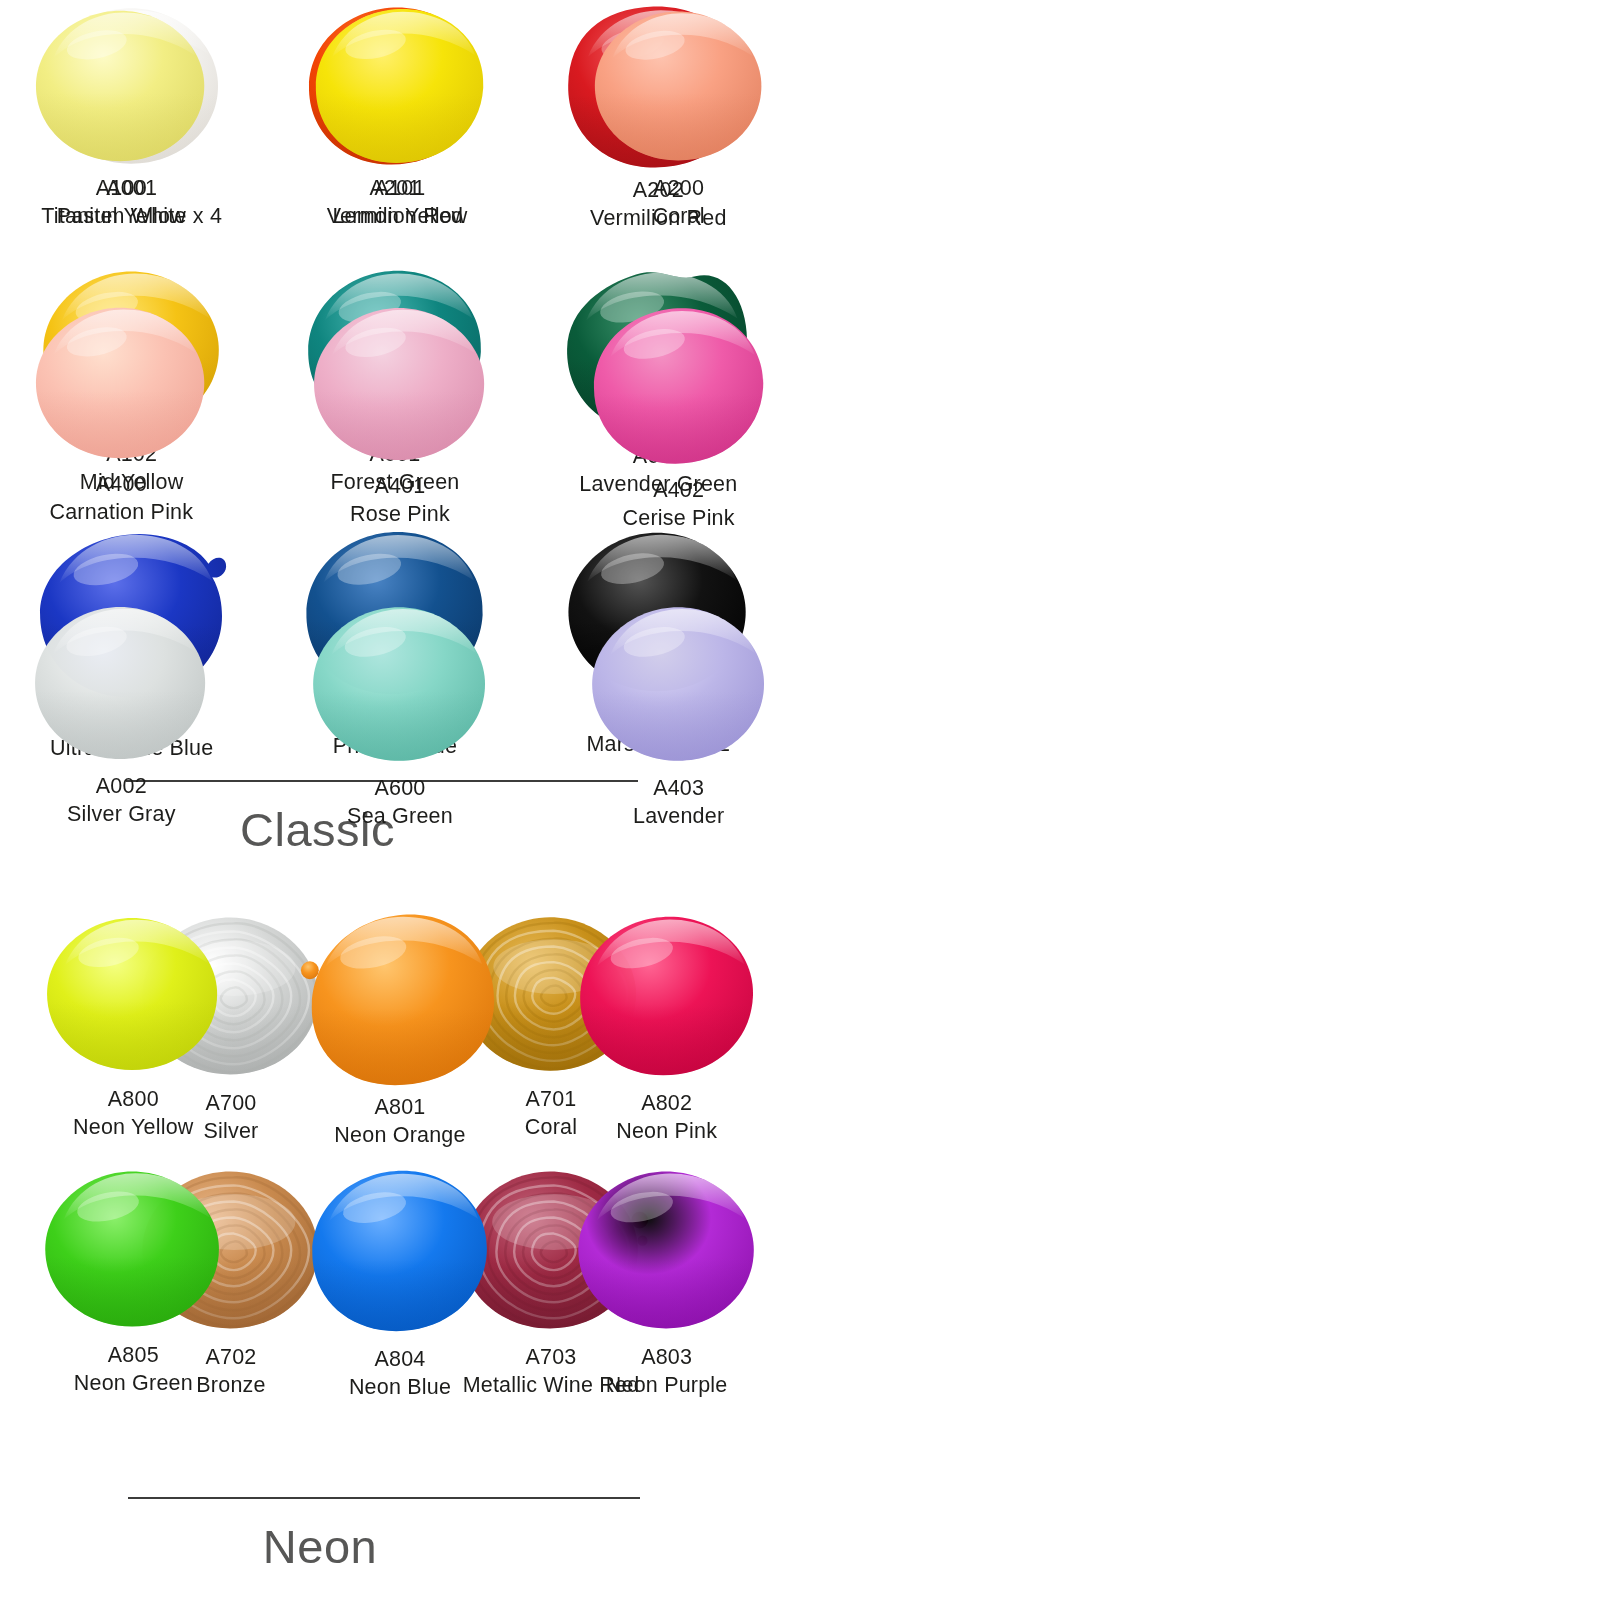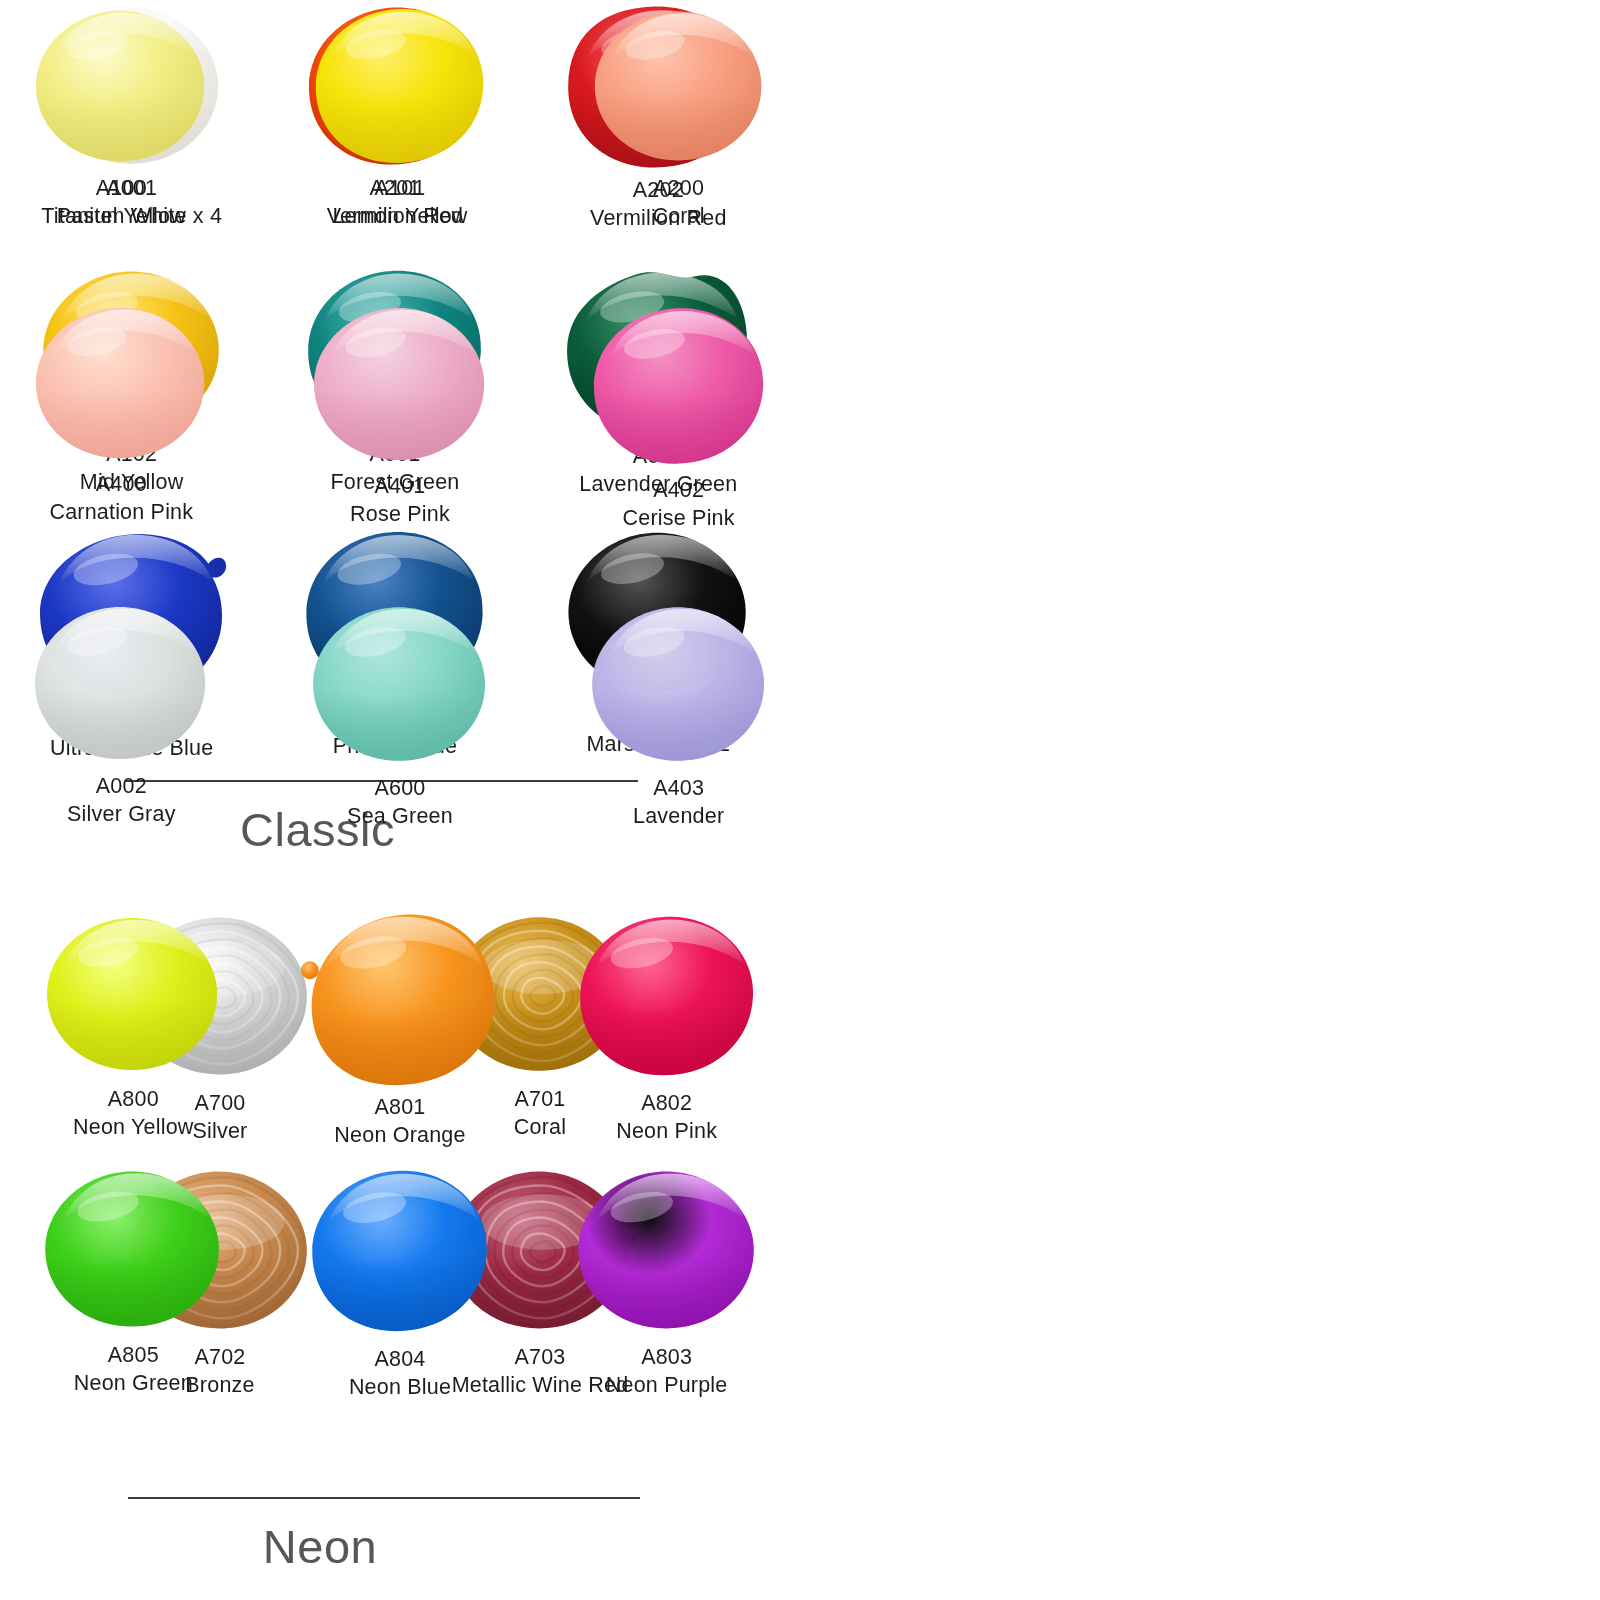--- a/index.html
+++ b/index.html
@@ -13,21 +13,21 @@
   }
   #sheet {
     position: relative;
     width: 1600px; height: 1600px;
     background: #fff;
   }
   
   .group { position: absolute; }
   #group-classic  { left: 0;   top: 0;    width: 790px; height: 900px; }
   #group-pastel   { left: 800; top: 0;    width: 800px; height: 900px; }
-  #group-metallic { left: 0;   top: 905px;width: 790px; height: 695px; }
+  #group-metallic { left: 11px;   top: 905px;width: 790px; height: 695px; }
   #group-neon     { left: 800; top: 905px;width: 800px; height: 695px; }
 
   .swatch-grid {
     display: grid;
     width: 100%;
   }
   .grid-3 { grid-template-columns: repeat(3, 1fr); }
   .grid-2cent {
     grid-template-columns: repeat(2, 1fr);
     width: 640px;

